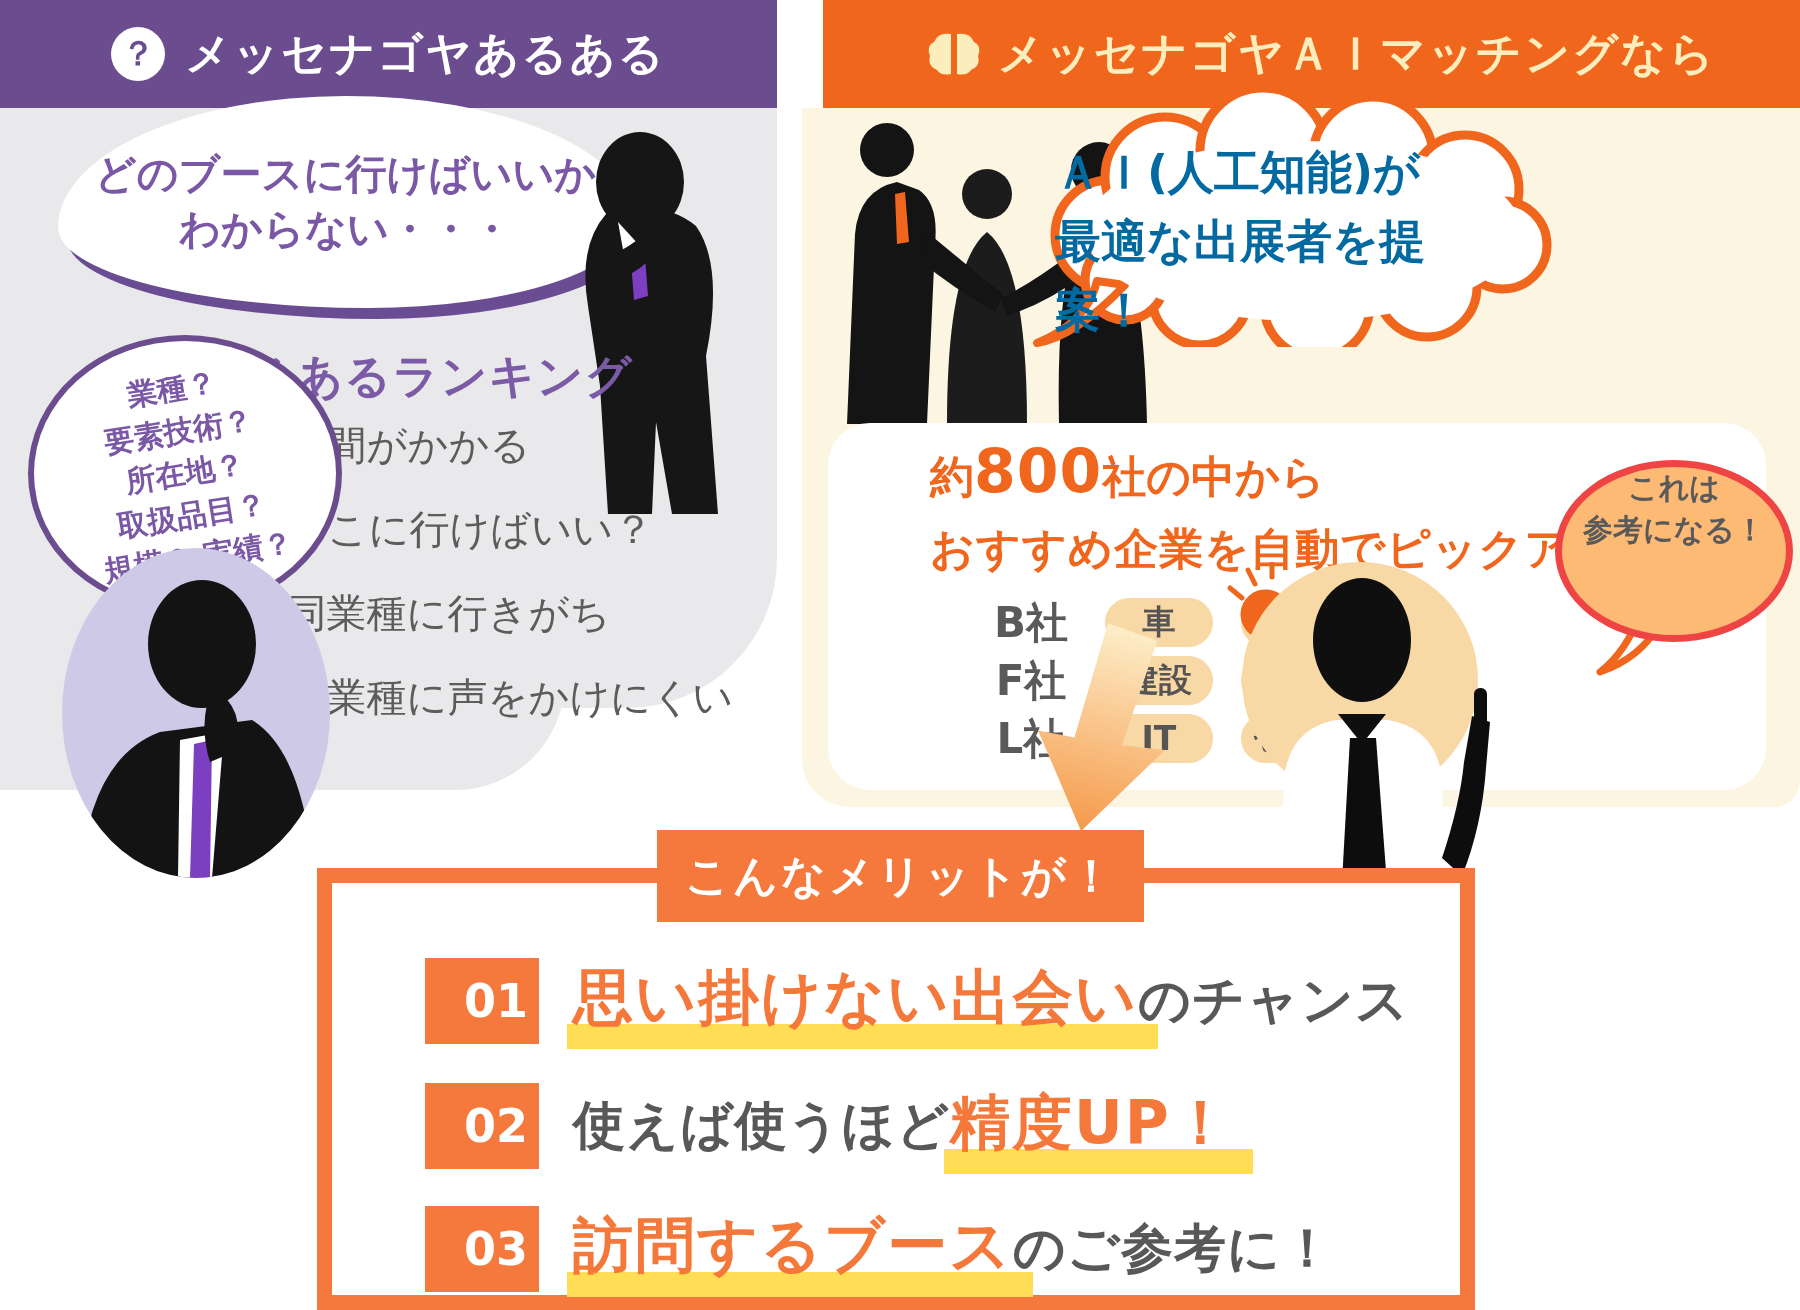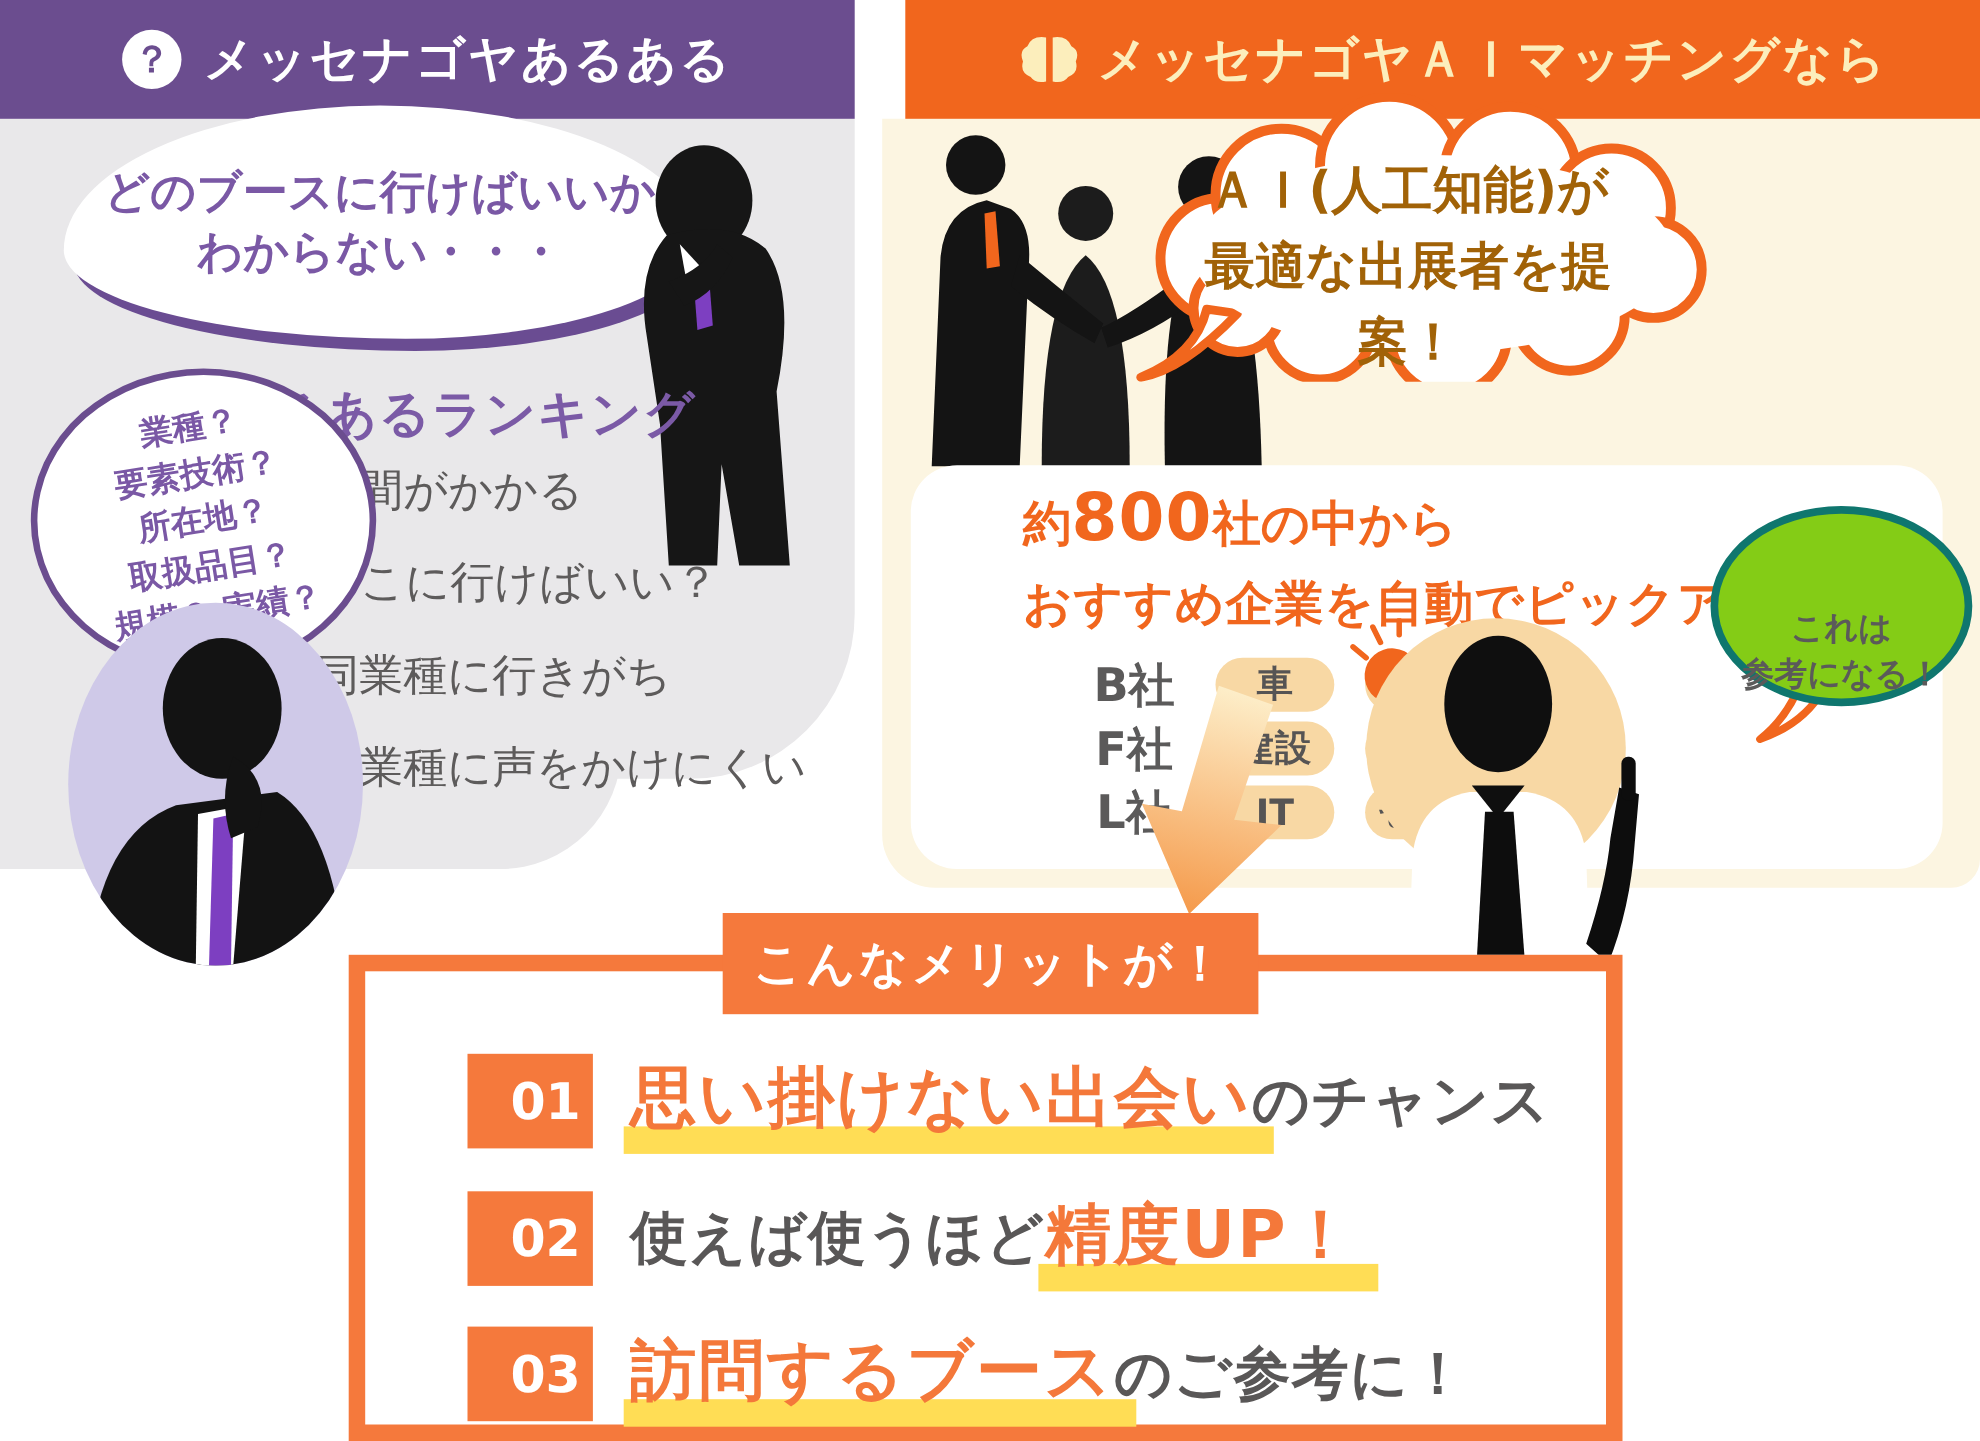--- a/index.html
+++ b/index.html
@@ -30,38 +30,38 @@
   .question-bubble .rot{transform:rotate(-9deg);text-align:center;color:#7a58a5;font-size:30px;font-weight:700;line-height:1.42;}
   .qb-tail{left:148px;top:576px;}
 
   .sit-circle{left:62px;top:548px;width:268px;height:330px;border-radius:50%;background:#cfc9e8;overflow:hidden;}
 
   
   .rp-cream{left:802px;top:108px;width:998px;height:699px;background:#fcf5e1;border-radius:0 0 26px 48px;}
   .rp-header{left:823px;top:0;width:998px;height:108px;background:#f1661d;display:flex;align-items:center;justify-content:center;gap:18px;}
   .rp-title{color:#fceebc;font-size:45px;font-weight:800;letter-spacing:2px;}
 
-  .cloud-text{left:1055px;top:138px;width:450px;text-align:center;color:#a16207;font-weight:800;font-size:46px;line-height:1.5;}
+  .cloud-text{left:1055px;top:138px;width:450px;text-align:left;color:#0369a1;font-weight:800;font-size:46px;line-height:1.5;}
 
   .white-panel{left:828px;top:423px;width:938px;height:367px;background:#fff;border-radius:42px;}
   .pickup1{left:930px;top:436px;display:flex;align-items:baseline;color:#f1661d;font-weight:800;}
   .pickup1 .sm{font-size:44px;}
   .pickup1 .big{font-size:60px;letter-spacing:1px;}
   .pickup2{left:930px;top:520px;color:#f1661d;font-weight:800;font-size:44px;letter-spacing:1px;}
 
   .companies{left:985px;top:598px;display:flex;flex-direction:column;gap:9px;text-align:center;}
   .co-row{display:flex;align-items:center;gap:28px;height:49px;}
   .co-name{width:92px;font-size:42px;color:#5b5a5a;font-weight:600;}
   .pill{height:49px;border-radius:26px;background:#f8d8a4;color:#565454;font-size:33px;font-weight:600;
     display:flex;align-items:center;justify-content:center;}
   .pill.w1{width:108px;}
   .pill.w2{width:192px;}
 
-  .reaction-bubble{left:1555px;top:460px;width:224px;height:168px;background:#84cc16;border:7px solid #0f766e;border-radius:50%;
-    display:flex;align-items:flex-end;justify-content:center;z-index:5;}
+  .reaction-bubble{left:1555px;top:460px;width:224px;height:168px;background:#fdba74;border:7px solid #ef4444;border-radius:50%;
+    display:flex;align-items:flex-start;justify-content:center;z-index:5;}
   .reaction-bubble .txt{text-align:center;color:#5b5a5a;font-size:30px;font-weight:700;line-height:1.4;}
   .rb-tail{left:1596px;top:612px;z-index:4;}
 
   
   .merit-box{left:317px;top:868px;width:1158px;height:442px;border:15px solid #f5793c;box-sizing:border-box;background:#fff;}
   .merit-label{left:657px;top:830px;width:487px;height:92px;background:#f5793c;display:flex;align-items:center;justify-content:center;
     color:#fff;font-size:44px;font-weight:800;letter-spacing:3px;z-index:6;}
   .merit-row{display:flex;align-items:baseline;gap:0;z-index:3;}
   .merit-row .num{align-self:center;width:86px;height:86px;background:#f5793c;color:#fff;display:flex;align-items:center;justify-content:center;
     font-size:46px;font-weight:700;margin-right:34px;padding-left:28px;}

